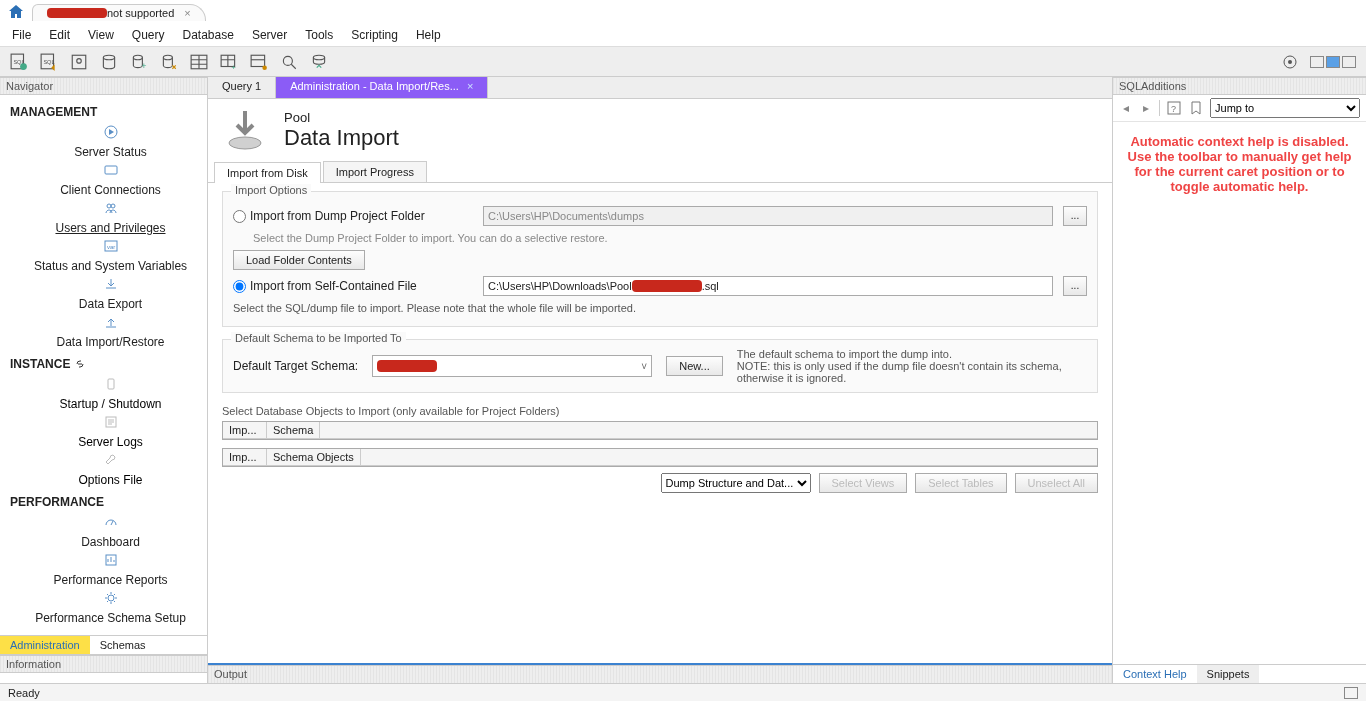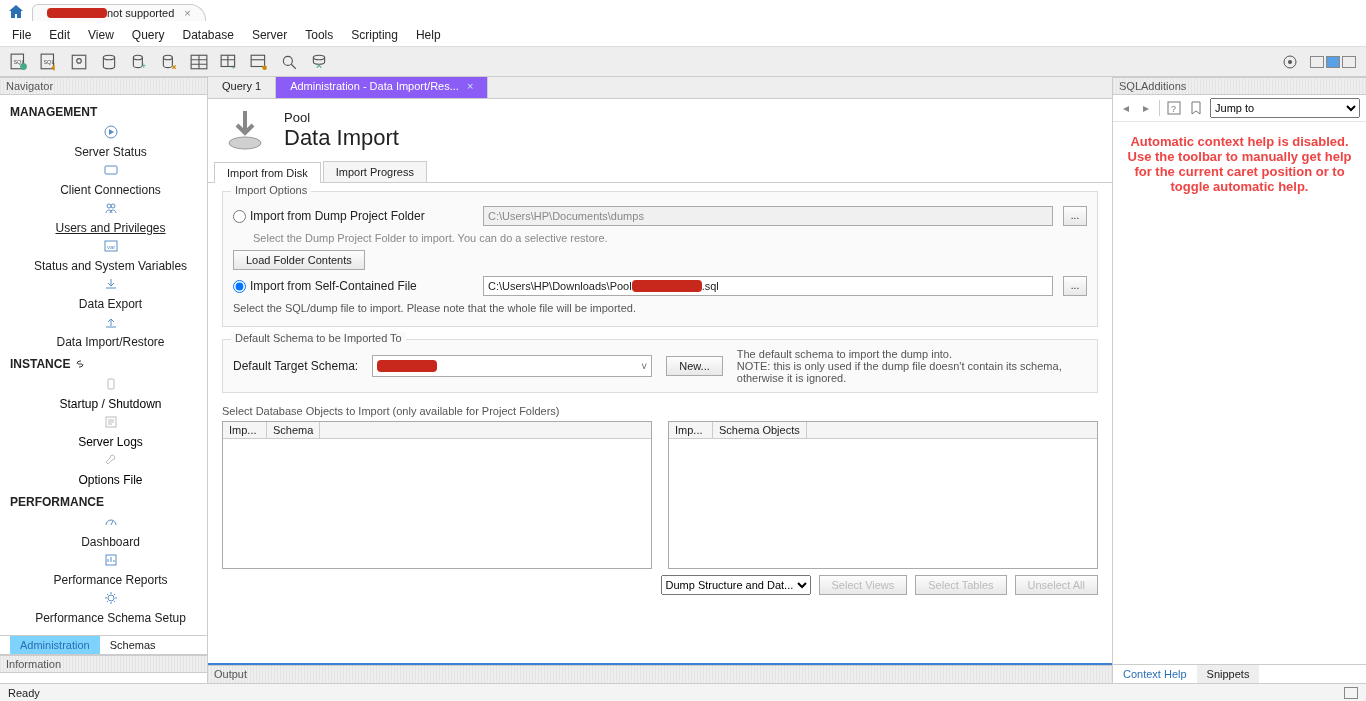--- a/index.html
+++ b/index.html
@@ -21,21 +21,21 @@
 .sidebar { width: 208px; display: flex; flex-direction: column; border-right: 1px solid #ccc; background: #fff; }
 .panel-header { background: repeating-linear-gradient(90deg,#e4e4e4,#e4e4e4 1px,#eee 1px,#eee 3px); padding: 2px 6px; font-size: 11px; color: #555; border-top: 1px solid #ccc; border-bottom: 1px solid #ccc; }
 .nav-section { padding: 4px 10px 8px; }
 .nav-title { font-weight: bold; font-size: 12px; margin: 6px 0 4px; display: flex; align-items: center; gap: 4px; }
 .nav-item { display: flex; align-items: center; gap: 6px; padding: 2px 0 2px 14px; cursor: pointer; flex-direction: column; }
 .nav-item.disabled { color: #000000; }
 .nav-item.underlined span { text-decoration: underline; }
 .nav-icon { width: 14px; height: 14px; display: inline-flex; color: #5a8fc6; }
 .nav-tabs { display: flex; border-top: 1px solid #ccc; border-bottom: 1px solid #ccc; margin-top: auto; }
 .nav-tabs div { padding: 3px 10px; font-size: 11px; cursor: pointer; }
-.nav-tabs .active { color: #2b6fb5; background: #7dd3fc; margin-left: 10px; }
+.nav-tabs .active { color: #2b6fb5; background: #fde047; }
 .info-body { padding: 24px 10px; text-align: center; font-weight: bold; font-size: 12px; height: 160px; }
 .bottom-tabs { display: flex; border-top: 1px solid #ccc; }
 .bottom-tabs div { padding: 3px 10px; font-size: 11px; cursor: pointer; background: #eee; }
 .bottom-tabs .active { color: #2b6fb5; background: #fff; }
 .center { flex: 1; display: flex; flex-direction: column; min-width: 0; }
 .center-tabs { display: flex; background: #eee; height: 22px; border-bottom: 1px solid #ccc; }
 .center-tabs .tab { padding: 3px 14px; font-size: 11px; border-right: 1px solid #ccc; cursor: pointer; }
 .center-tabs .tab.active { background: #8b5cf6; color: #fff; }
 .center-tabs .tab .close { margin-left: 8px; color: #cce4ff; }
 .center-body { flex: 1; background: #fff; overflow: hidden; border-bottom: 2px solid #3b82d0; }
@@ -54,21 +54,21 @@
 .row input[type=text] { flex: 1; padding: 2px 4px; border: 1px solid #aaa; font-size: 11px; height: 20px; background: #fff; }
 .row input[type=text]:disabled { background: #f0f0f0; color: #888; }
 .browse-btn { width: 24px; height: 20px; border: 1px solid #aaa; background: linear-gradient(#fdfdfd,#e8e8e8); font-size: 10px; text-align: center; line-height: 18px; cursor: pointer; }
 .btn { padding: 3px 12px; border: 1px solid #aaa; background: linear-gradient(#fdfdfd,#e8e8e8); font-size: 11px; cursor: pointer; }
 .note { font-size: 11px; color: #888; margin: 4px 0 6px 20px; }
 .note2 { font-size: 11px; color: #555; margin: 4px 0 4px 0; }
 .schema-row { display: flex; align-items: center; gap: 14px; }
 .schema-row .combo { width: 280px; height: 22px; border: 1px solid #aaa; display: flex; align-items: center; justify-content: space-between; padding: 0 4px; background: #fff; }
 .schema-row .combo .arrow { font-size: 10px; color: #666; }
 .schema-note { font-size: 11px; color: #555; max-width: 340px; }
-.tables-row { display: flex; gap: 16px; }
+.tables-row { display: flex; gap: 8px; flex-direction: column; }
 .table-box { flex: 1; border: 1px solid #aaa; height: 148px; background: #fff; }
 .table-head { display: flex; border-bottom: 1px solid #ccc; background: #f5f5f5; }
 .table-head div { padding: 2px 6px; font-size: 11px; border-right: 1px solid #ccc; }
 .table-head .c1 { width: 44px; overflow: hidden; text-overflow: ellipsis; }
 .bottom-btns { display: flex; justify-content: flex-end; gap: 8px; margin-top: 6px; }
 .bottom-btns .btn { color: #bbb; }
 .bottom-btns select { width: 150px; height: 20px; font-size: 11px; }
 .output-bar { background: repeating-linear-gradient(90deg,#e4e4e4,#e4e4e4 1px,#eee 1px,#eee 3px); padding: 2px 6px; font-size: 11px; color: #555; border-top: 1px solid #ccc; height: 18px; }
 .right-panel { width: 254px; border-left: 1px solid #ccc; background: #fff; display: flex; flex-direction: column; }
 .sa-toolbar { display: flex; align-items: center; gap: 6px; padding: 3px 6px; border-bottom: 1px solid #e4e4e4; }

